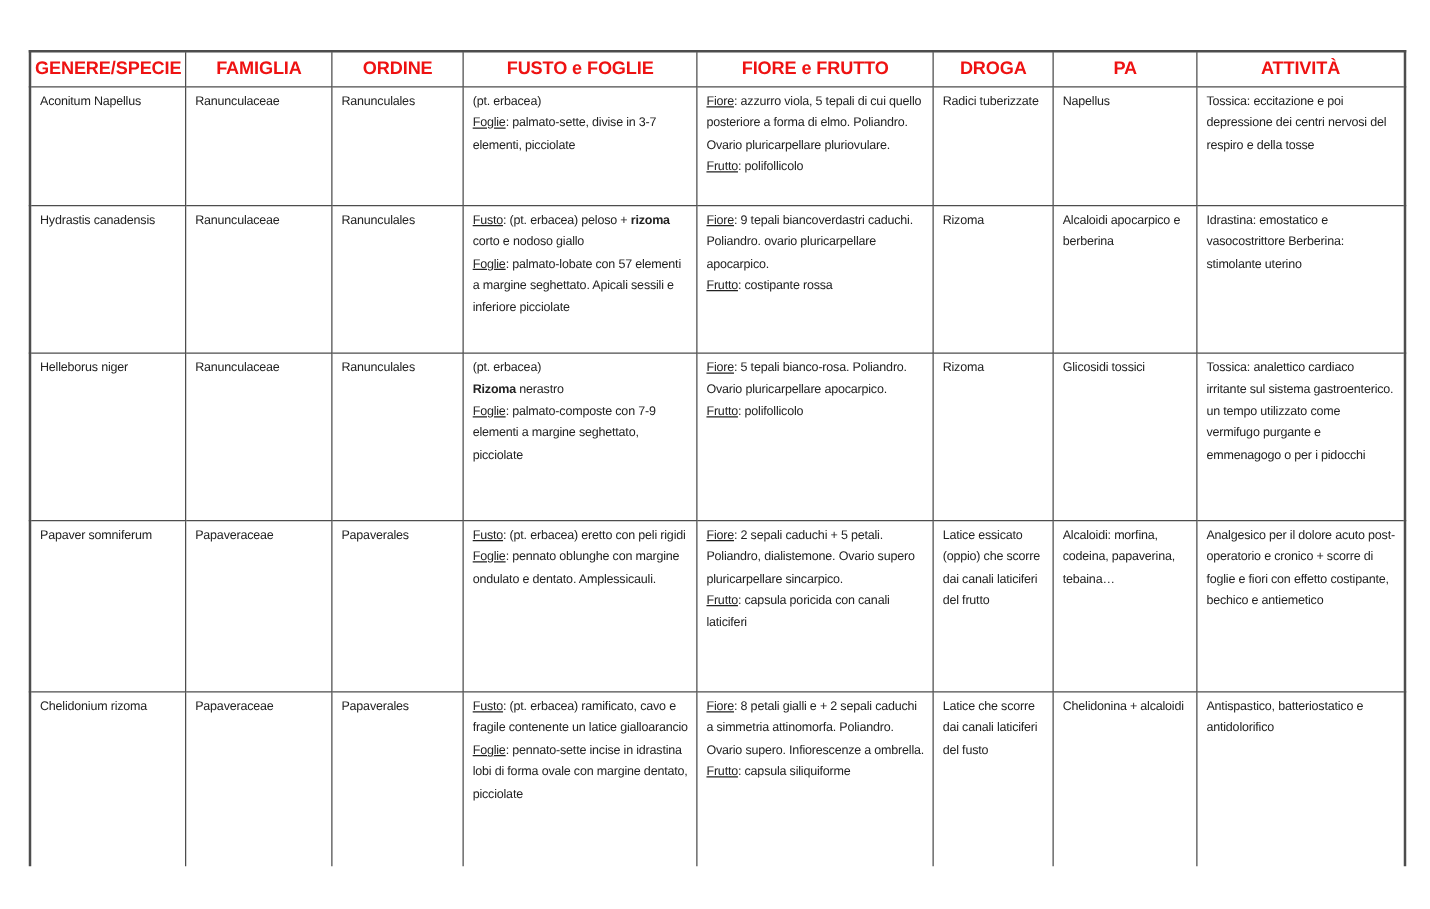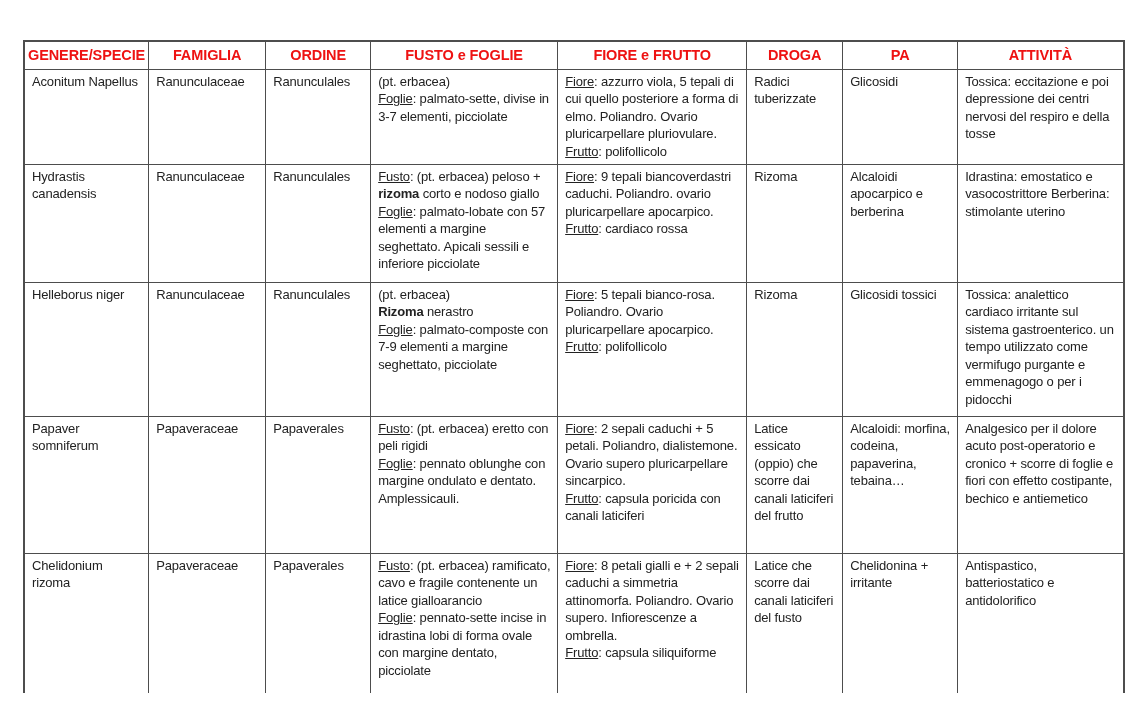--- a/index.html
+++ b/index.html
@@ -62,21 +62,21 @@
     color: var(--header-text);
     font-weight: bold;
     font-size: 14.5px;
     text-align: center;
     vertical-align: middle;
     padding: 2px 3px;
     letter-spacing: -0.1px;
     white-space: nowrap;
   }
   table.species-table td {
-    font-size: 13px;
+    font-size: 10px;
     line-height: 17.5px;
     letter-spacing: -0.15px;
   }
   td span.u { text-decoration: underline; }
   td span.b { font-weight: bold; }
 </style>
 </head>
 <body>
 
 <div class="page">
@@ -104,29 +104,29 @@
         </tr>
     </thead>
     <tbody>
         <tr>
           <td><span>Aconitum Napellus</span></td>
           <td><span>Ranunculaceae</span></td>
           <td><span>Ranunculales</span></td>
           <td><span>(pt. erbacea)</span><br><span class="u">Foglie</span><span>: palmato-sette, divise in 3-7 elementi, picciolate</span></td>
           <td><span class="u">Fiore</span><span>: azzurro viola, 5 tepali di cui quello posteriore a forma di elmo. Poliandro. Ovario pluricarpellare pluriovulare.</span><br><span class="u">Frutto</span><span>: polifollicolo</span></td>
           <td><span>Radici tuberizzate</span></td>
-          <td><span>Glicosidi</span></td>
+          <td><span>Napellus</span></td>
           <td><span>Tossica: eccitazione e poi depressione dei centri nervosi del respiro e della tosse</span></td>
         </tr>
         <tr>
           <td><span>Hydrastis canadensis</span></td>
           <td><span>Ranunculaceae</span></td>
           <td><span>Ranunculales</span></td>
           <td><span class="u">Fusto</span><span>: (pt. erbacea) peloso + </span><span class="b">rizoma</span><span> corto e nodoso giallo</span><br><span class="u">Foglie</span><span>: palmato-lobate con 57 elementi a margine seghettato. Apicali sessili e inferiore picciolate</span></td>
-          <td><span class="u">Fiore</span><span>: 9 tepali biancoverdastri caduchi. Poliandro. ovario pluricarpellare apocarpico.</span><br><span class="u">Frutto</span><span>: cardiaco rossa</span></td>
+          <td><span class="u">Fiore</span><span>: 9 tepali biancoverdastri caduchi. Poliandro. ovario pluricarpellare apocarpico.</span><br><span class="u">Frutto</span><span>: costipante rossa</span></td>
           <td><span>Rizoma</span></td>
           <td><span>Alcaloidi apocarpico e berberina</span></td>
           <td><span>Idrastina: emostatico e vasocostrittore Berberina: stimolante uterino</span></td>
         </tr>
         <tr>
           <td><span>Helleborus niger</span></td>
           <td><span>Ranunculaceae</span></td>
           <td><span>Ranunculales</span></td>
           <td><span>(pt. erbacea)</span><br><span class="b">Rizoma</span><span> nerastro</span><br><span class="u">Foglie</span><span>: palmato-composte con 7-9 elementi a margine seghettato, picciolate</span></td>
           <td><span class="u">Fiore</span><span>: 5 tepali bianco-rosa. Poliandro. Ovario pluricarpellare apocarpico.</span><br><span class="u">Frutto</span><span>: polifollicolo</span></td>
@@ -144,18 +144,18 @@
           <td><span>Alcaloidi: morfina, codeina, papaverina, tebaina…</span></td>
           <td><span>Analgesico per il dolore acuto post-operatorio e cronico + scorre di foglie e fiori con effetto costipante, bechico e antiemetico</span></td>
         </tr>
         <tr>
           <td><span>Chelidonium rizoma</span></td>
           <td><span>Papaveraceae</span></td>
           <td><span>Papaverales</span></td>
           <td><span class="u">Fusto</span><span>: (pt. erbacea) ramificato, cavo e fragile contenente un latice gialloarancio</span><br><span class="u">Foglie</span><span>: pennato-sette incise in idrastina lobi di forma ovale con margine dentato, picciolate</span></td>
           <td><span class="u">Fiore</span><span>: 8 petali gialli e + 2 sepali caduchi a simmetria attinomorfa. Poliandro. Ovario supero. Infiorescenze a ombrella.</span><br><span class="u">Frutto</span><span>: capsula siliquiforme</span></td>
           <td><span>Latice che scorre dai canali laticiferi del fusto</span></td>
-          <td><span>Chelidonina + irritante</span></td>
+          <td><span>Chelidonina + alcaloidi</span></td>
           <td><span>Antispastico, batteriostatico e antidolorifico</span></td>
         </tr>
       </tbody>
   </table>
 </div>
 
 </body></html>

